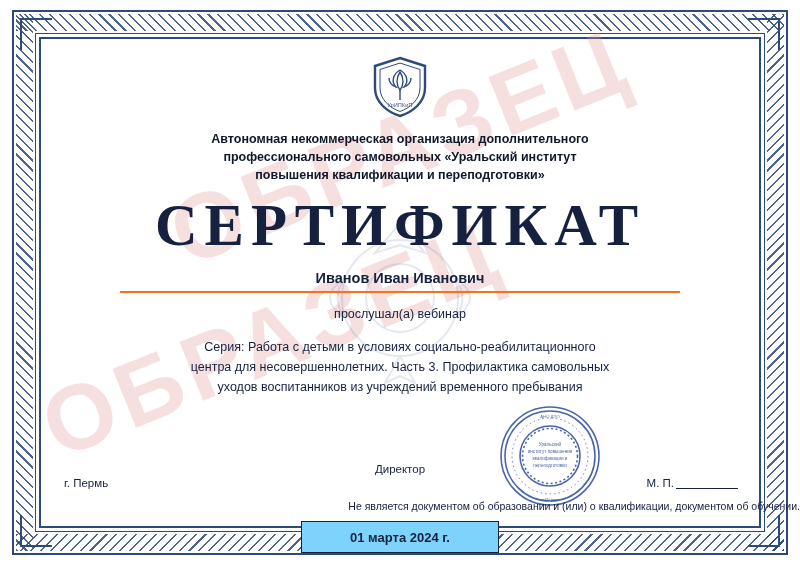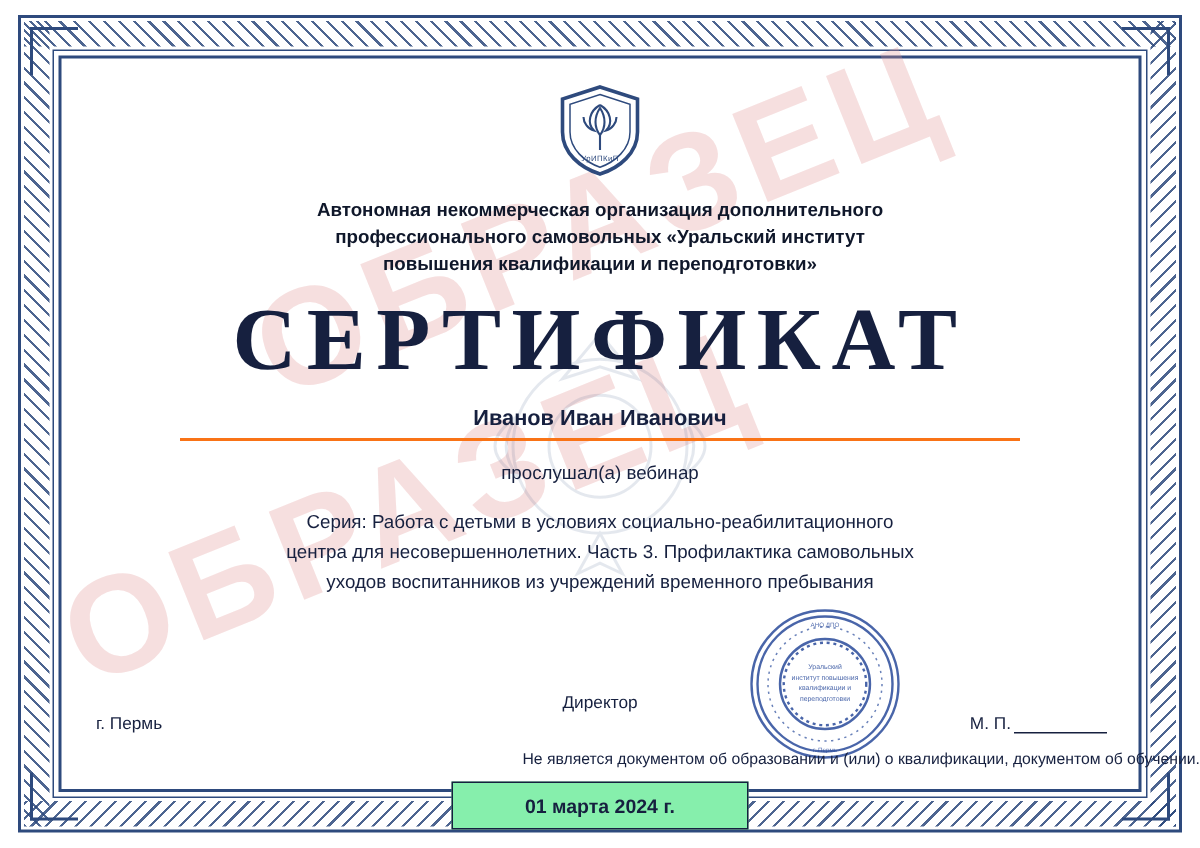--- a/index.html
+++ b/index.html
@@ -201,21 +201,21 @@
 
   
   .date-box {
     position: absolute;
     left: 50%;
     transform: translateX(-50%);
     bottom: 12px;
     width: 196px;
     height: 30px;
     border: 1px solid #16203f;
-    background: #86efac;
+    background: #7dd3fc;
     display: flex;
     align-items: center;
     justify-content: center;
     font-size: 13px;
     font-weight: 700;
     color: #16203f;
   }
 
   
   .stamp {

